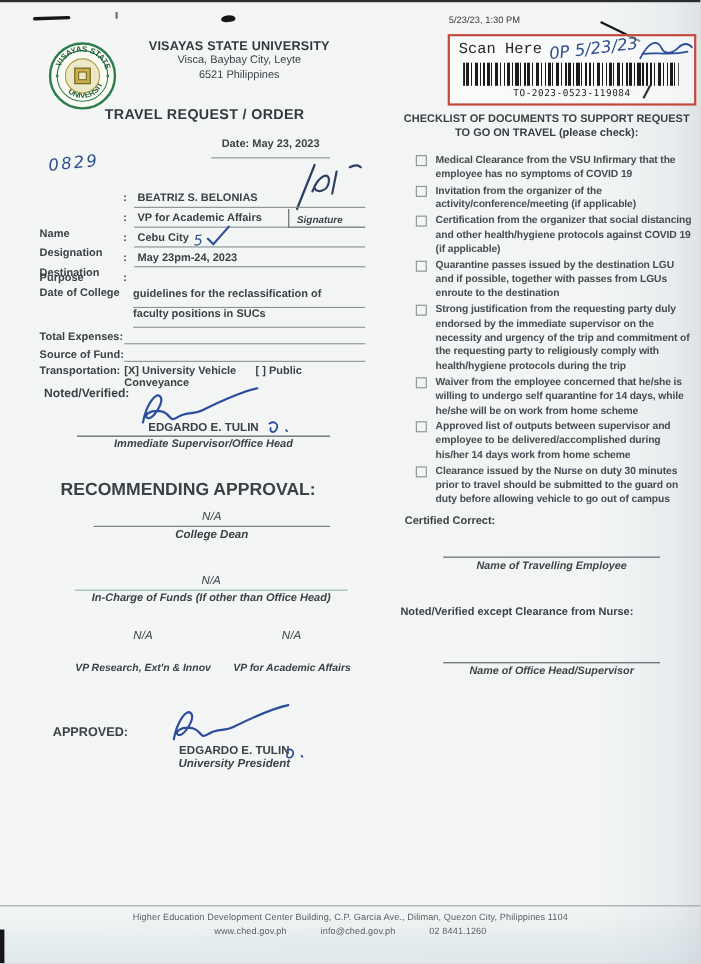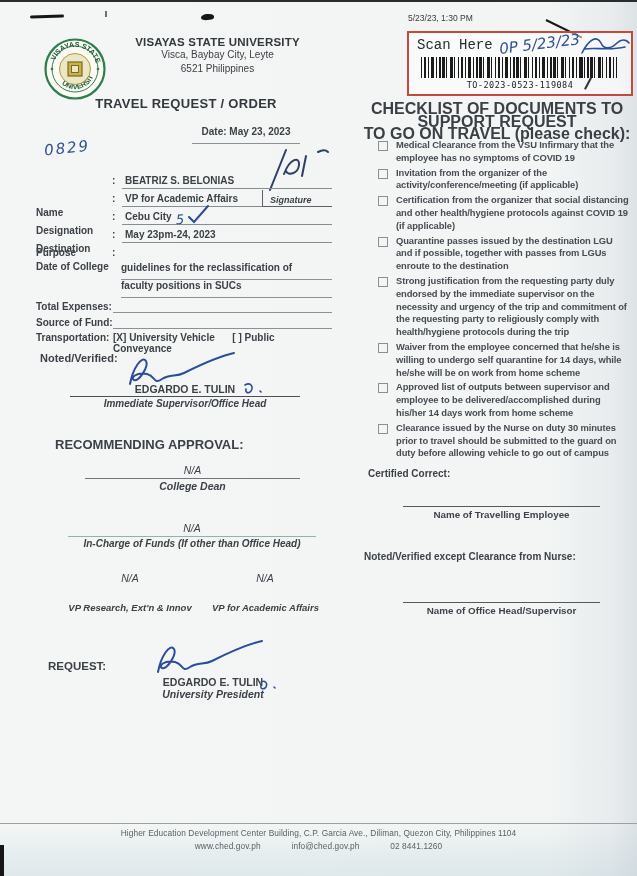--- a/index.html
+++ b/index.html
@@ -24,25 +24,25 @@
   .row .rl{position:absolute;left:0;top:3px;font-weight:bold;margin-top:32px;}
   .row .rc{position:absolute;left:76px;top:3px;font-weight:bold;}
   .row .rv{position:absolute;left:86px;right:0;top:0;bottom:1px;border-bottom:1px solid #868c91;
            font-weight:bold;padding:3px 0 0 3px;}
   .sig-cell{position:absolute;left:226px;right:0;top:0;bottom:1px;border-left:1px solid #5c6166;
            border-bottom:1px solid #5c6166;font-size:9px;font-style:italic;font-weight:bold;
            padding:5px 0 0 7px;}
   .wide-lbl{font-size:10px;font-weight:bold;}
   .hand{font-family:"DejaVu Sans",sans-serif;font-style:italic;color:#32508f;}
   
-  .chk-head{font-size:16px;font-weight:bold;color:#3b4046;line-height:12.5px;}
+  .chk-head{font-size:10px;font-weight:bold;color:#3b4046;line-height:12.5px;}
   .check-item{display:flex;margin-bottom:2px;}
   .box{flex:0 0 8px;width:8px;height:8px;border:1px solid #898f95;margin:2px 8px 0 0;background:transparent;}
   .check-item .txt{font-size:9.4px;font-weight:bold;color:#474c53;line-height:12.8px;letter-spacing:-.1px;}
-  .sign-line-lbl{font-size:9.8px;font-weight:bold;color:#3f444a;}
+  .sign-line-lbl{font-size:9.8px;font-weight:bold;font-style:italic;color:#3f444a;}
   
   .scanbox{border:2px solid #c4493c;background:rgba(255,255,255,.55);}
   .scan-here{font-family:Liberation Mono, monospace;font-size:14px;color:#2a2a2a;}
   .barcode{background:repeating-linear-gradient(90deg,
       #1b1b1b 0 1.5px,transparent 1.5px 3px,
       #1b1b1b 3px 5.5px,transparent 5.5px 7px,
       #1b1b1b 7px 8px,transparent 8px 10.5px,
       #1b1b1b 10.5px 13.5px,transparent 13.5px 15px,
       #1b1b1b 15px 16px,transparent 16px 18.5px);}
   .bc-num{font-family:"DejaVu Sans Mono",monospace;font-size:8.5px;color:#222;letter-spacing:.5px;}
@@ -170,38 +170,38 @@
   <div class="abs ctr" style="left:70px;top:383px;width:230px">
     <div class="b" style="font-size:10.5px;border-bottom:1px solid #4a4f55;padding-bottom:1px">EDGARDO E. TULIN</div>
     <div class="b i" style="font-size:10px;padding-top:1px">Immediate Supervisor/Office Head</div>
   </div>
   <div class="abs" style="left:242px;top:380px;width:26px;height:16px">
     <svg width="26" height="16" viewBox="0 0 26 16">
         <path d="M3 5 C8 2 12 6 9 11 C7 14 3 13 4 9 M18 11 L19 12" fill="none" stroke="#2b4d9b" stroke-width="1.6" stroke-linecap="round"></path>
       </svg>
   </div>
 
-  <div class="abs b" style="left:55px;top:437px;font-size:13px">RECOMMENDING APPROVAL:</div>
+  <div class="abs b" style="left:55px;top:437px;font-size:16px">RECOMMENDING APPROVAL:</div>
 
   <div class="abs ctr" style="left:85px;top:464px;width:215px">
     <div class="i" style="font-size:10.5px;border-bottom:1px solid #6f757a;padding-bottom:2px">N/A</div>
     <div class="b i" style="font-size:10.5px;padding-top:1px">College Dean</div>
   </div>
 
   <div class="abs ctr" style="left:68px;top:522px;width:248px">
     <div class="i" style="font-size:10.5px;border-bottom:1px solid #8fb5a8;padding-bottom:2px">N/A</div>
     <div class="b i" style="font-size:10px;padding-top:1px">In-Charge of Funds (If other than Office Head)</div>
   </div>
 
   <div class="abs ctr i" style="left:70px;top:572px;width:120px;font-size:10.5px">N/A</div>
   <div class="abs ctr i" style="left:205px;top:572px;width:120px;font-size:10.5px">N/A</div>
   <div class="abs ctr b i" style="left:55px;top:602px;width:150px;font-size:9.5px">VP Research, Ext'n &amp; Innov</div>
   <div class="abs ctr b i" style="left:198px;top:602px;width:135px;font-size:9.5px">VP for Academic Affairs</div>
 
-  <div class="abs b" style="left:48px;top:660px;font-size:11.5px">REQUEST:</div>
+  <div class="abs b" style="left:48px;top:660px;font-size:11.5px">APPROVED:</div>
   <div class="abs" style="left:148px;top:636px;width:120px;height:42px">
     <svg width="120" height="42" viewBox="0 0 120 42">
       <g fill="none" stroke="#2b4d9b" stroke-width="2" stroke-linecap="round">
         <path d="M10 36 C13 20 22 7 26 13 C29 18 19 34 14 32 C10 30 16 24 27 26 C36 28 33 37 42 31 C50 26 56 29 64 25 C78 18 96 9 114 5"></path>
       </g>
     </svg>
   </div>
   <div class="abs ctr" style="left:118px;top:676px;width:190px">
     <div class="b" style="font-size:10.5px">EDGARDO E. TULIN</div>
     <div class="b i" style="font-size:10.5px">University President</div>

